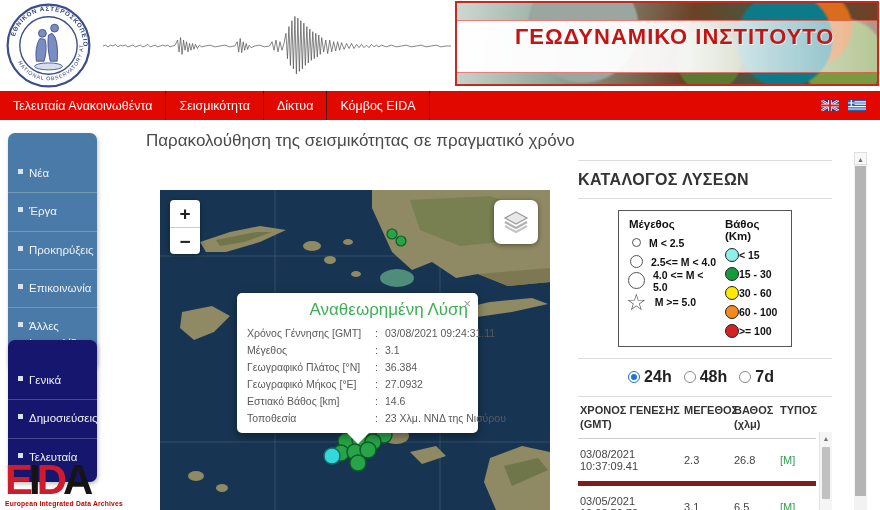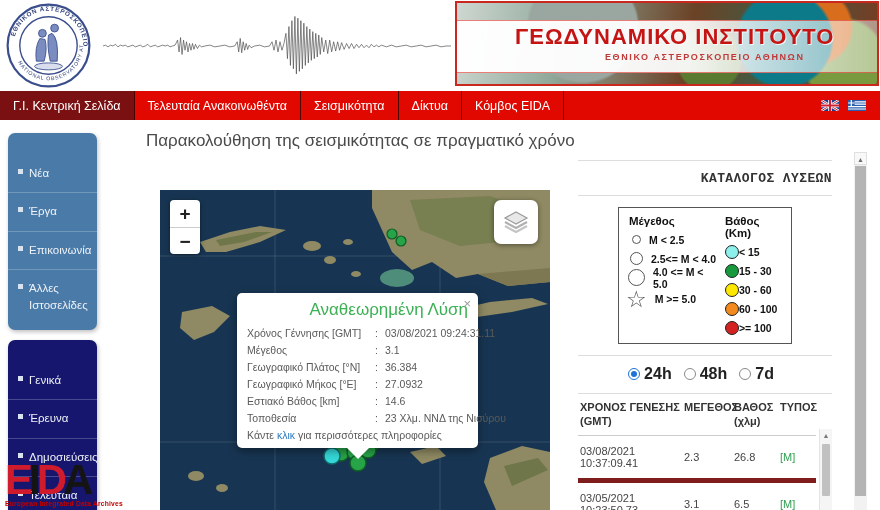--- a/index.html
+++ b/index.html
@@ -80,22 +80,22 @@
   .popup-row { display:flex; padding:3px 0 2px; }
   .popup-label { width:128px; flex:none; }
   .popup-colon { width:10px; flex:none; }
   .popup-value { flex:1; white-space:nowrap; }
   .popup-footer { padding-top:3px; }
   .popup-footer a { color:#2a7ac0; text-decoration:none; cursor:pointer; }
 
   
   .panel { position:absolute; left:578px; top:160px; width:254px; }
   .phr { border:none; border-top:1px solid #ddd; height:0; }
-  .panel-title { text-align:right; font-size:13px; font-weight:bold; color:#333;
-    letter-spacing:.4px; padding:10px 0 9px;font-family:Liberation Mono, monospace; }
+  .panel-title { text-align:left; font-size:16px; font-weight:bold; color:#333;
+    letter-spacing:.4px; padding:10px 0 9px; }
   .legend { width:174px; margin:11px auto 11px; border:1px solid #555; padding:7px 8px 6px 10px;
     display:flex; gap:6px; background:#fff; }
   .leg-col1 { width:96px; } .leg-col2 { width:62px; }
   .leg-h { font-size:11.5px; font-weight:bold; color:#111; margin-bottom:3px; }
   .mag-item { display:flex; align-items:center; gap:8px; height:19px; font-size:10.5px;
     font-weight:bold; color:#111; }
   .mag-c { border:1.4px solid #555; border-radius:50%; background:#fff; flex:none; }
   .mag-c.s1 { width:9px; height:9px; margin-left:3px; }
   .mag-c.s2 { width:13px; height:13px; margin-left:1px; }
   .mag-c.s3 { width:17px; height:17px; margin-left:-1px; }
@@ -171,26 +171,24 @@
            L305,45 L315,44 L325,46 L335,45
            L340,40 L344,50 L348,38 L352,52 L356,40 L360,50 L364,42
            L368,30 L371,60 L374,22 L377,68 L380,15 L383,72 L386,10 L389,78 L392,12 L395,75 L398,15 L401,72 L404,18 L407,68 L410,22 L413,65 L416,25 L419,62 L422,28 L425,60 L428,30 L431,58 L434,32 L437,55 L440,35
            L444,52 L448,38 L452,54 L456,38 L460,52 L464,40 L468,51 L472,40 L476,50 L480,41 L485,49 L490,42 L495,48 L500,42 L505,48 L510,43 L515,47 L520,43 L525,47 L530,44 L535,47 L540,43 L545,46 L550,44 L555,46
            L560,44 L570,46 L580,44 L590,46 L600,45 L610,44 L620,46 L630,45 L640,44 L650,46 L660,45 L670,44 L680,46 L690,45 L700,45"></path>
     </svg>
 
     <div class="banner">
       <div class="banner-band"></div>
       <div class="banner-title">ΓΕΩΔΥΝΑΜΙΚΟ ΙΝΣΤΙΤΟΥΤΟ</div>
-      <div class="banner-sub">ΕΘΝΙΚΟ ΑΣΤΕΡΟΣΚΟΠΕΙΟ ΑΘΗΝΩΝ</div>
     </div>
   </div>
 
   <div class="nav">
-    <div class="nav-item active">Γ.Ι. Κεντρική Σελίδα</div>
     <div class="nav-item">Τελευταία Ανακοινωθέντα</div>
     <div class="nav-item">Σεισμικότητα</div>
     <div class="nav-item">Δίκτυα</div>
     <div class="nav-item">Κόμβος EIDA</div>
     <div class="nav-flags">
       <svg class="flag" viewBox="0 0 18 11">
         <rect width="18" height="11" fill="#1a3a8c"></rect>
         <path d="M0,0 L18,11 M18,0 L0,11" stroke="#fff" stroke-width="2.4"></path>
         <path d="M0,0 L18,11 M18,0 L0,11" stroke="#cc2233" stroke-width="1"></path>
         <path d="M9,0 V11 M0,5.5 H18" stroke="#fff" stroke-width="3.6"></path>
@@ -209,36 +207,36 @@
     <div class="side-item">
       <span class="bullet"></span>
       <span>Νέα</span>
     </div>
     <div class="side-item">
       <span class="bullet"></span>
       <span>Έργα</span>
     </div>
     <div class="side-item">
       <span class="bullet"></span>
+      <span>Προκηρύξεις</span>
+    </div>
+    <div class="side-item">
+      <span class="bullet"></span>
       <span>Επικοινωνία</span>
     </div>
     <div class="side-item">
       <span class="bullet"></span>
       <span>Άλλες Ιστοσελίδες</span>
     </div>
   </div>
 
   <div class="side side2">
     <div class="side-item">
       <span class="bullet"></span>
       <span>Γενικά</span>
-    </div>
-    <div class="side-item">
-      <span class="bullet"></span>
-      <span>Έρευνα</span>
     </div>
     <div class="side-item">
       <span class="bullet"></span>
       <span>Δημοσιεύσεις</span>
     </div>
     <div class="side-item">
       <span class="bullet"></span>
       <span>Τελευταία</span>
     </div>
   </div>
@@ -346,21 +344,20 @@
         <span class="popup-label">Εστιακό Βάθος [km]</span>
         <span class="popup-colon">:</span>
         <span class="popup-value">14.6</span>
       </div>
       <div class="popup-row">
         <span class="popup-label">Τοποθεσία</span>
         <span class="popup-colon">:</span>
         <span class="popup-value">23 Χλμ. ΝΝΔ της Νισύρου</span>
       </div>
 
-      <div class="popup-footer"><span>Κάντε </span><a>κλικ</a><span> για περισσότερες πληροφορίες</span></div>
     </div>
   </div>
 
   <div class="panel">
     <hr class="phr">
     <div class="panel-title">ΚΑΤΑΛΟΓΟΣ ΛΥΣΕΩΝ</div>
     <hr class="phr">
 
     <div class="legend">
       <div class="leg-col1">

